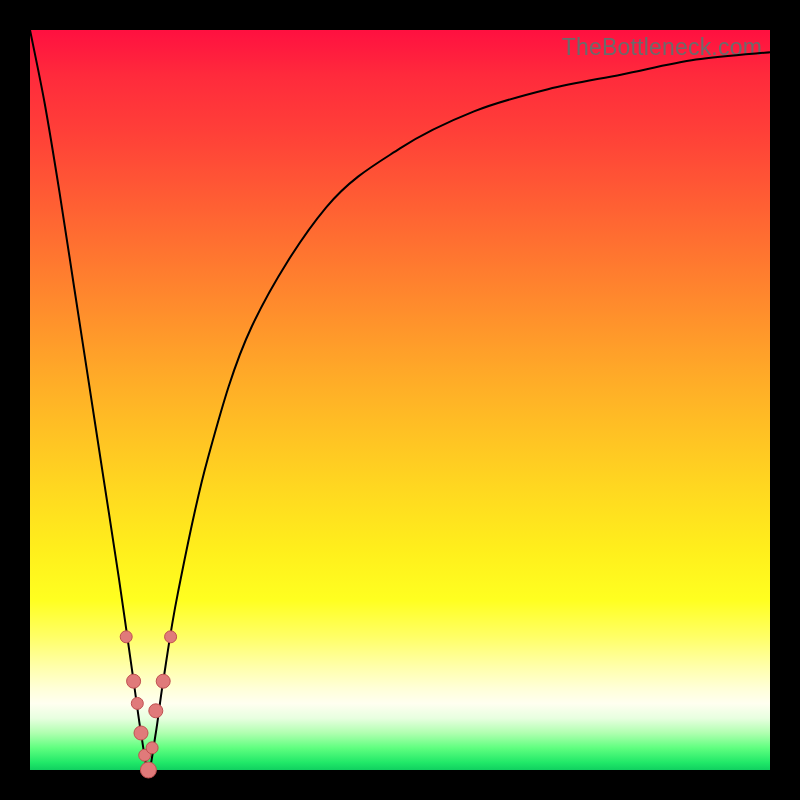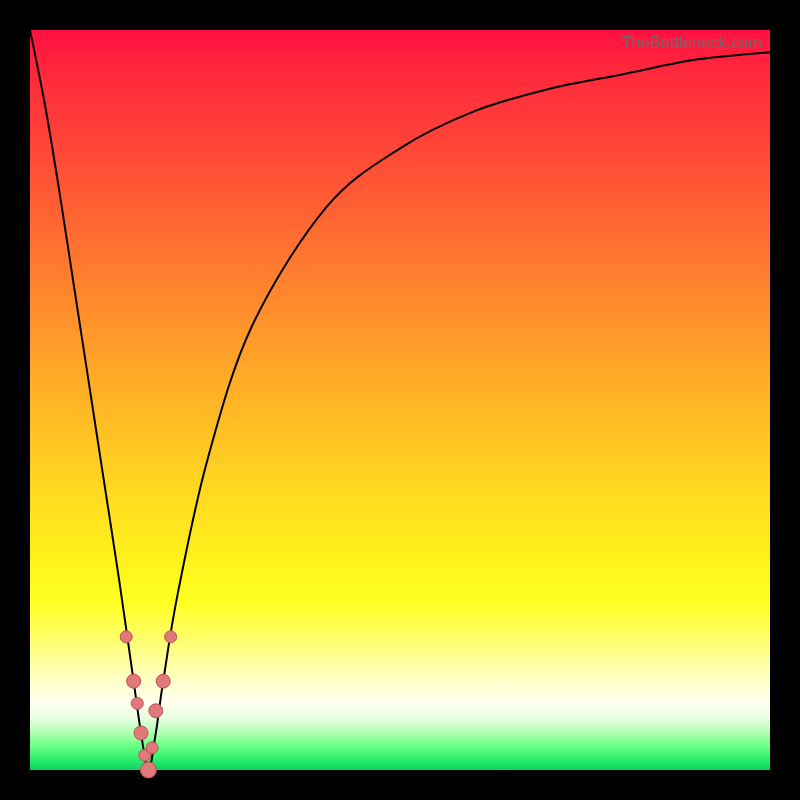--- a/index.html
+++ b/index.html
@@ -42,21 +42,21 @@
       #b0ffb0 95%,
       #60ff80 97%,
       #20e868 99%,
       #10d060 100%
     );
   }
   .watermark {
     position: absolute;
     top: 4px;
     right: 8px;
-    font-size: 16px;
+    font-size: 23px;
     font-weight: 500;
     color: #6b6b6b;
     letter-spacing: 0.2px;
     user-select: none;
   }
   svg.curves {
     position: absolute;
     left: 0;
     top: 0;
     width: 740px;

